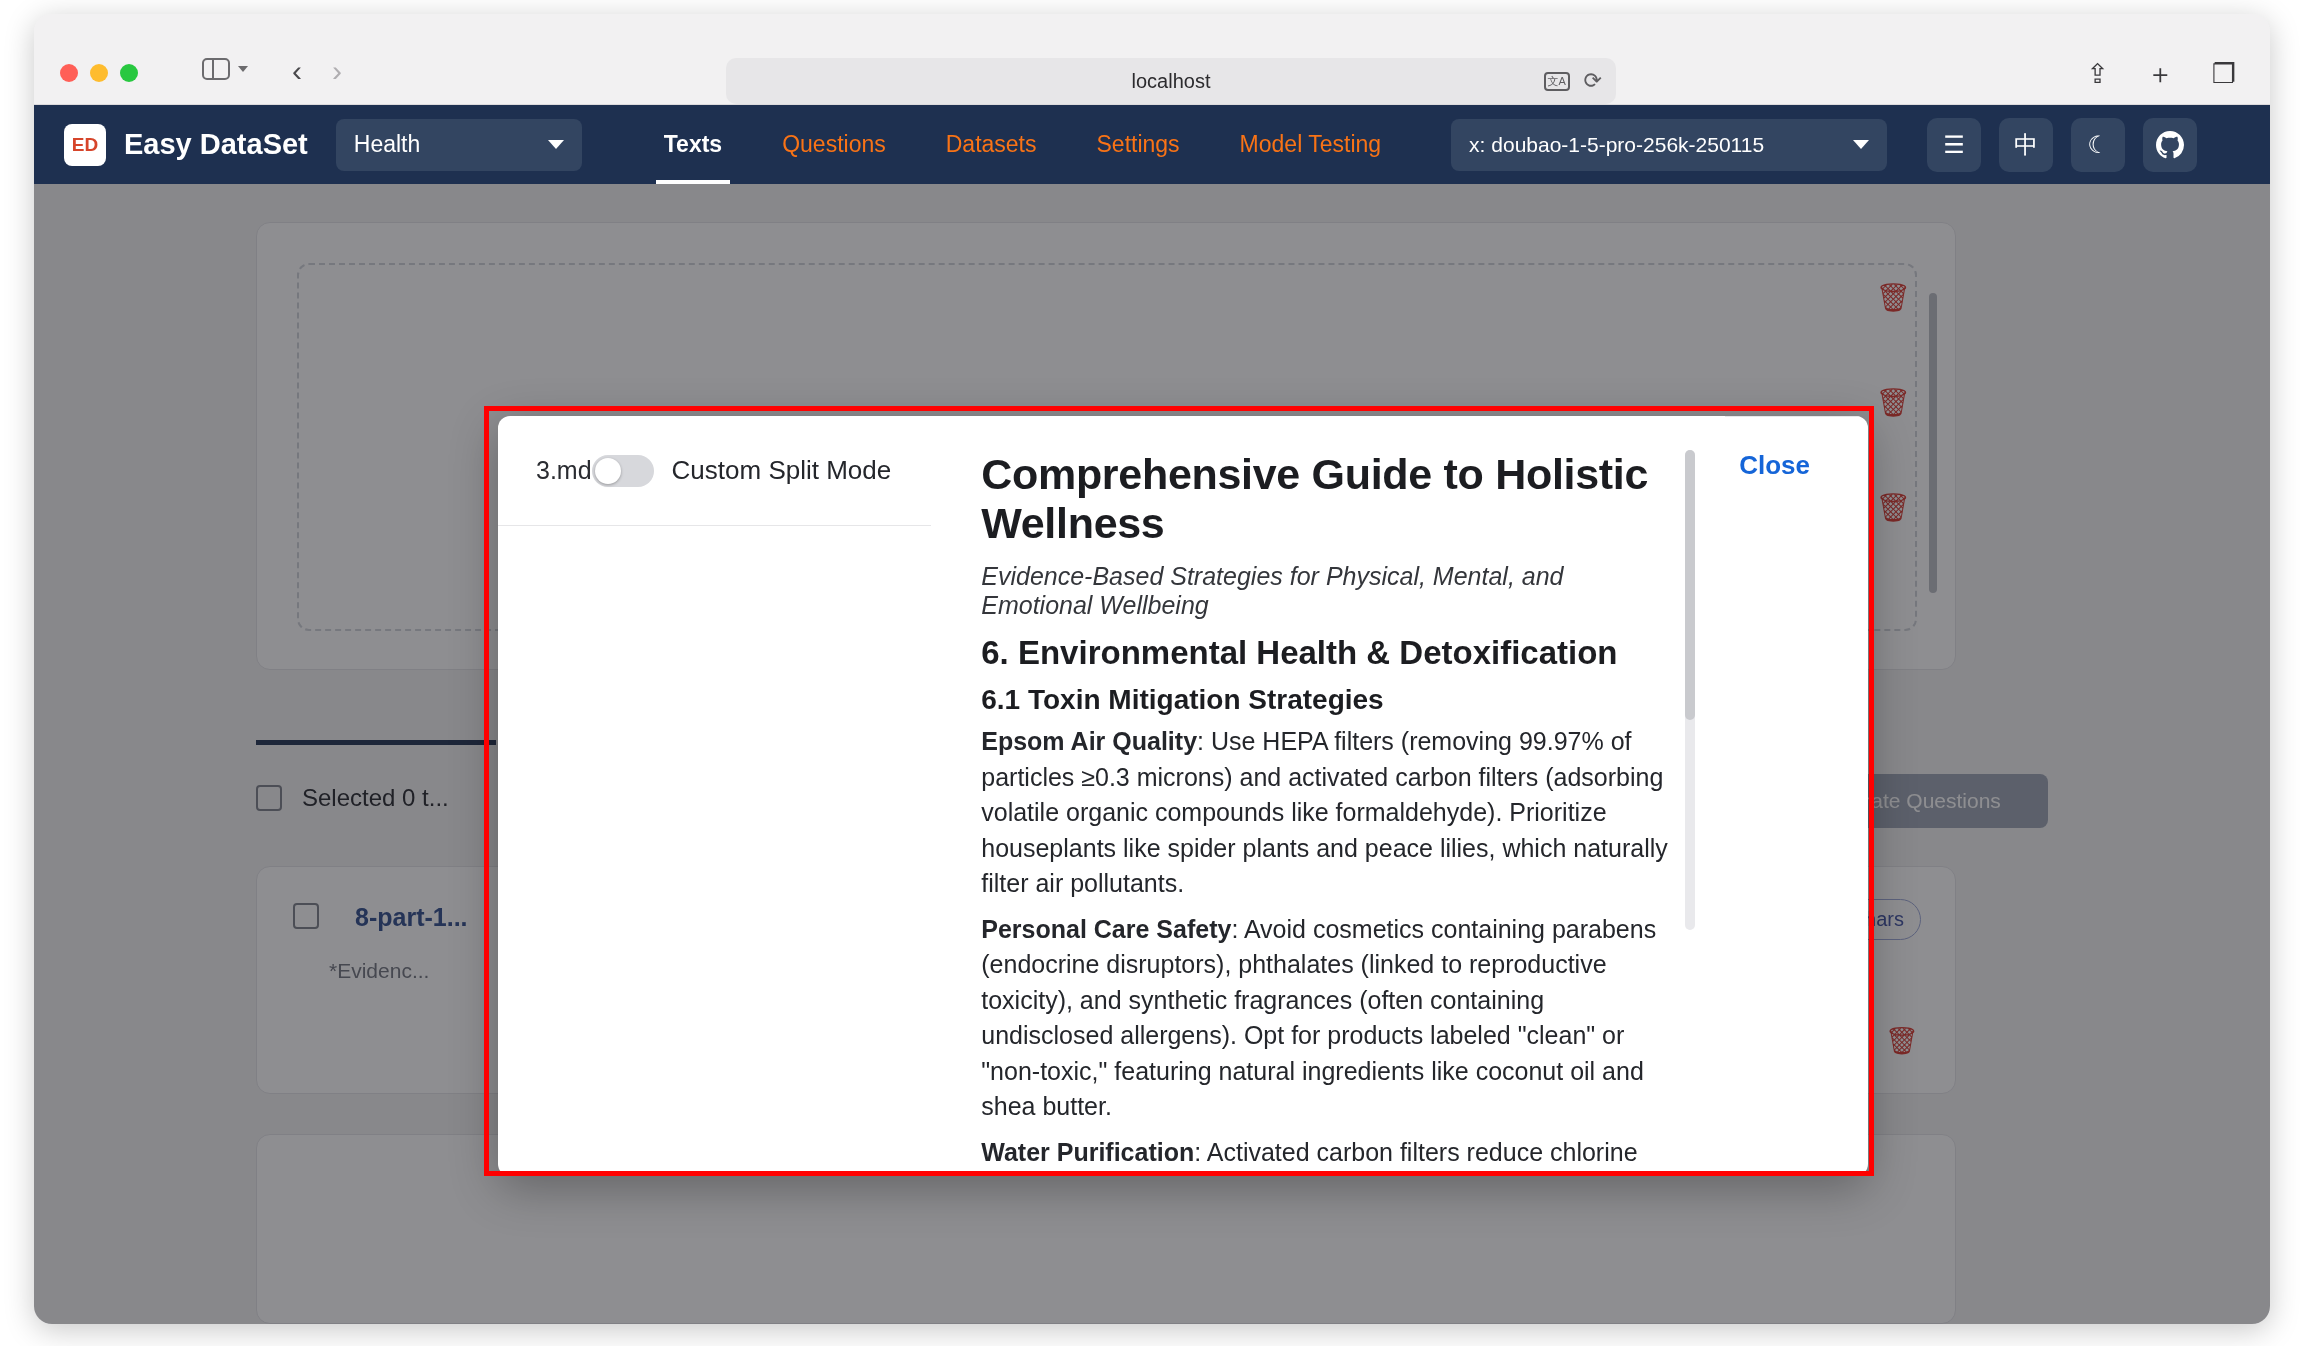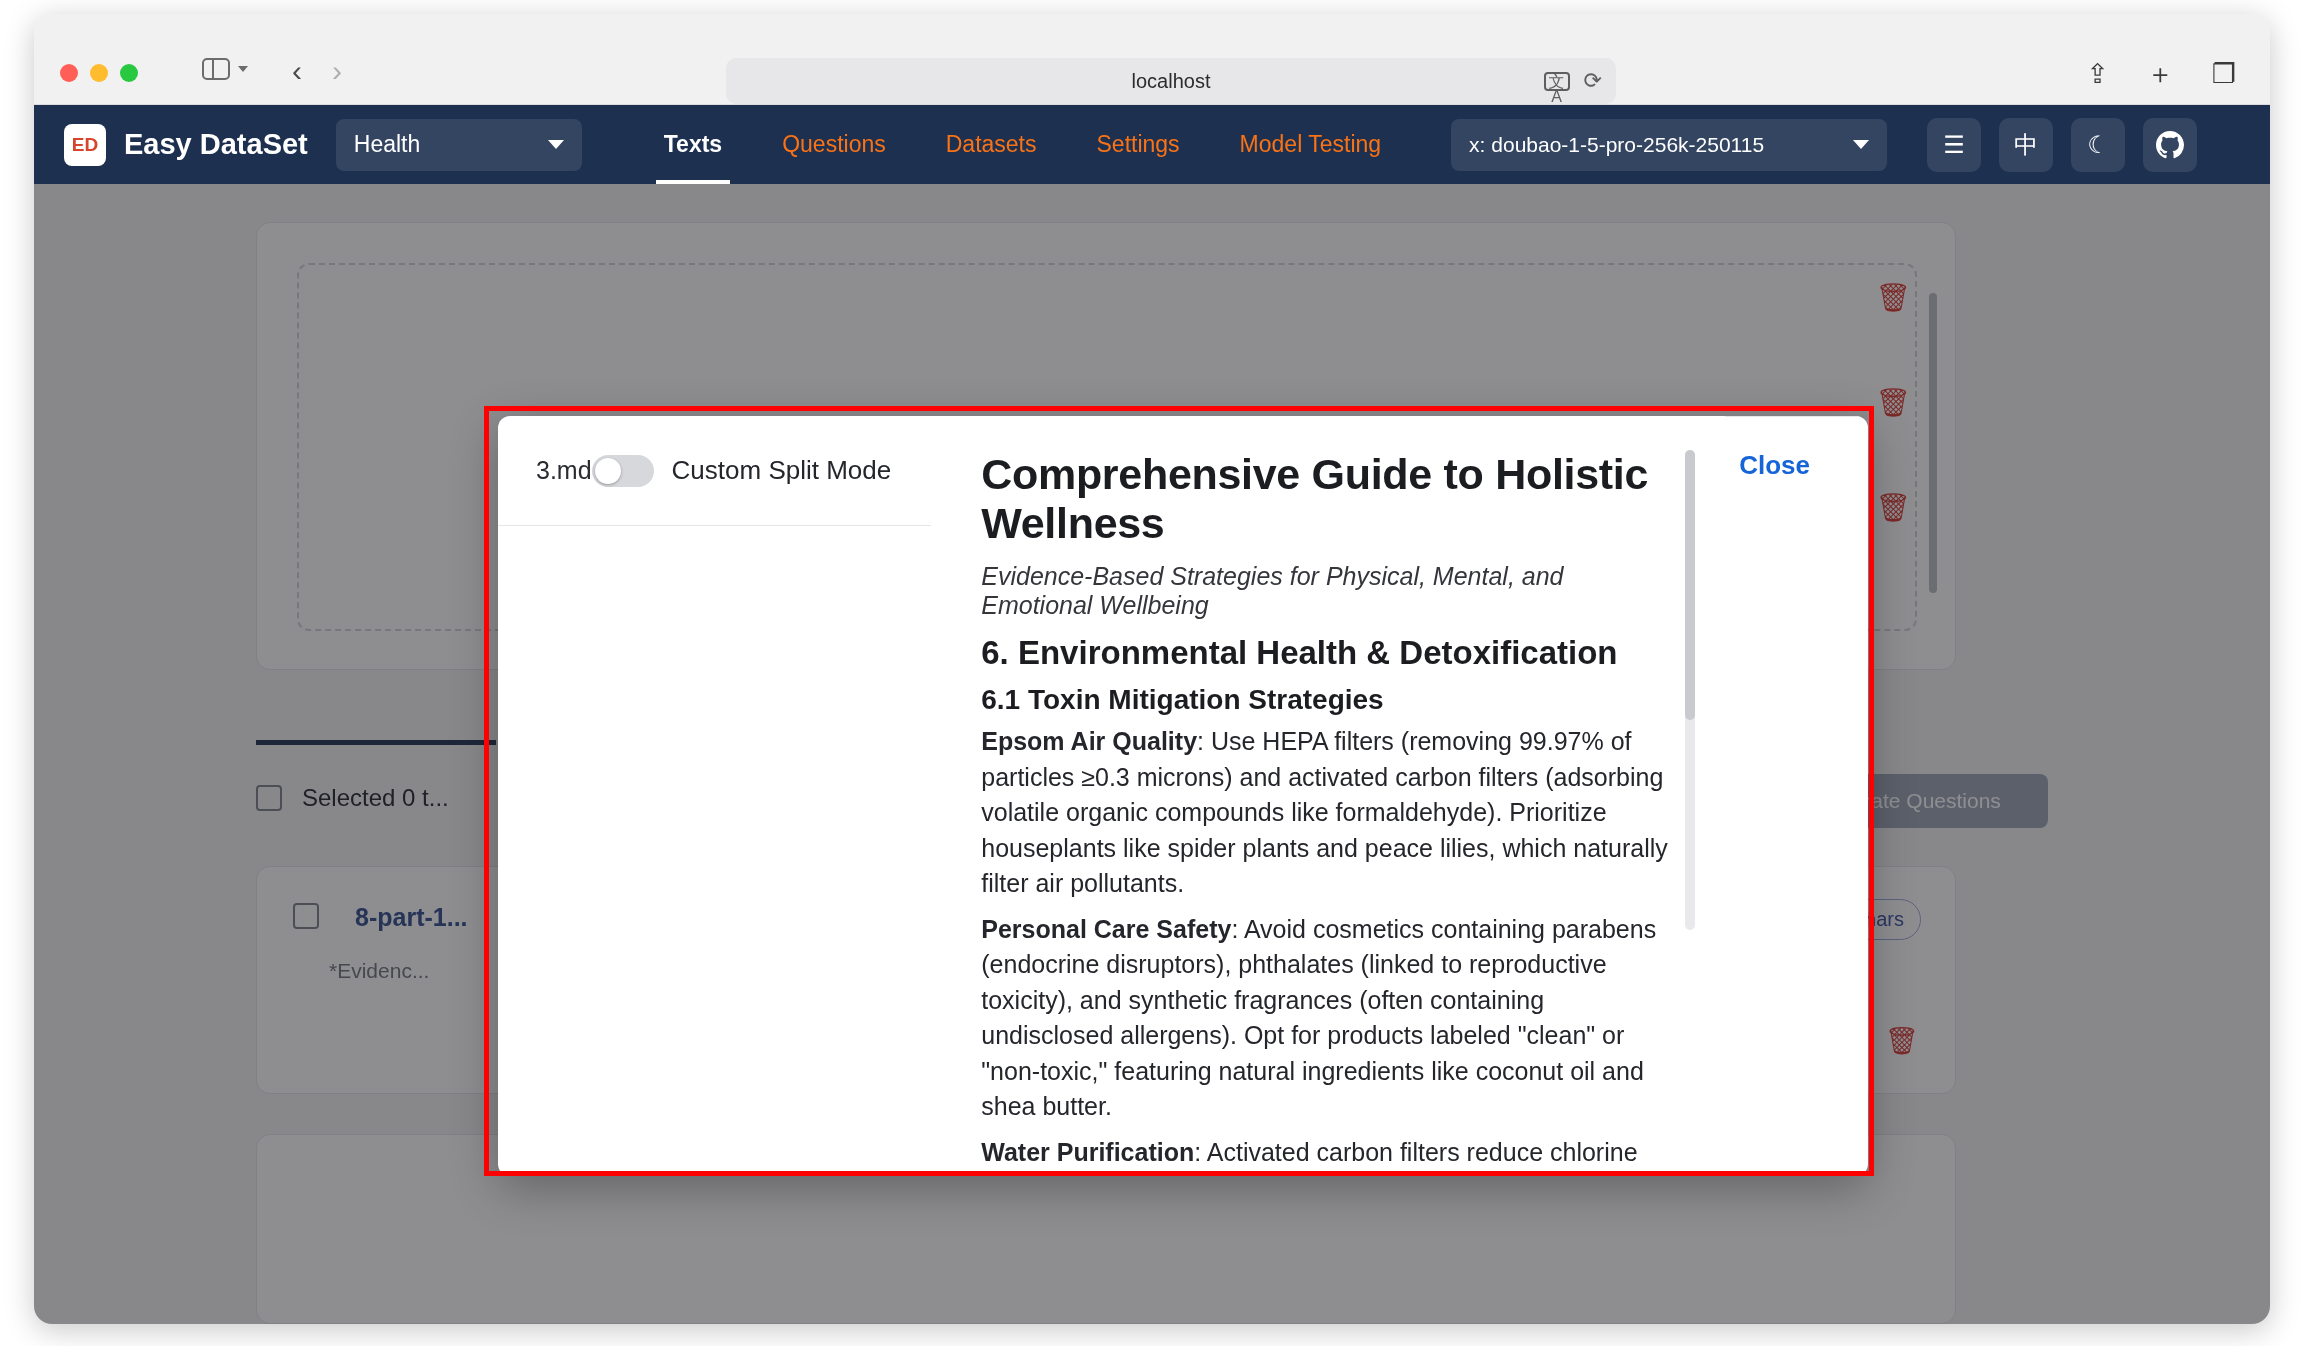--- a/index.html
+++ b/index.html
@@ -75,21 +75,21 @@
     font-size: 20px; color: #2c2b2e;
   }
   .urlbar .url-icons {
     position: absolute; right: 14px; top: 0; bottom: 0;
     display: flex; align-items: center; gap: 14px;
     color: #5e5d60; font-size: 18px;
   }
   .translate-ic {
     width: 26px; height: 19px;
     border: 2px solid #5e5d60; border-radius: 4px;
-    font-size: 16px; line-height: 15px; text-align: center;
+    font-size: 11px; line-height: 15px; text-align: center;
     color: #5e5d60;
   }
   .reload-ic { font-size: 22px; }
   .right-icons {
     position: absolute; right: 34px; top: 42px;
     display: flex; gap: 38px; align-items: center;
     font-size: 27px; color: #3a393c;
   }
 
   

